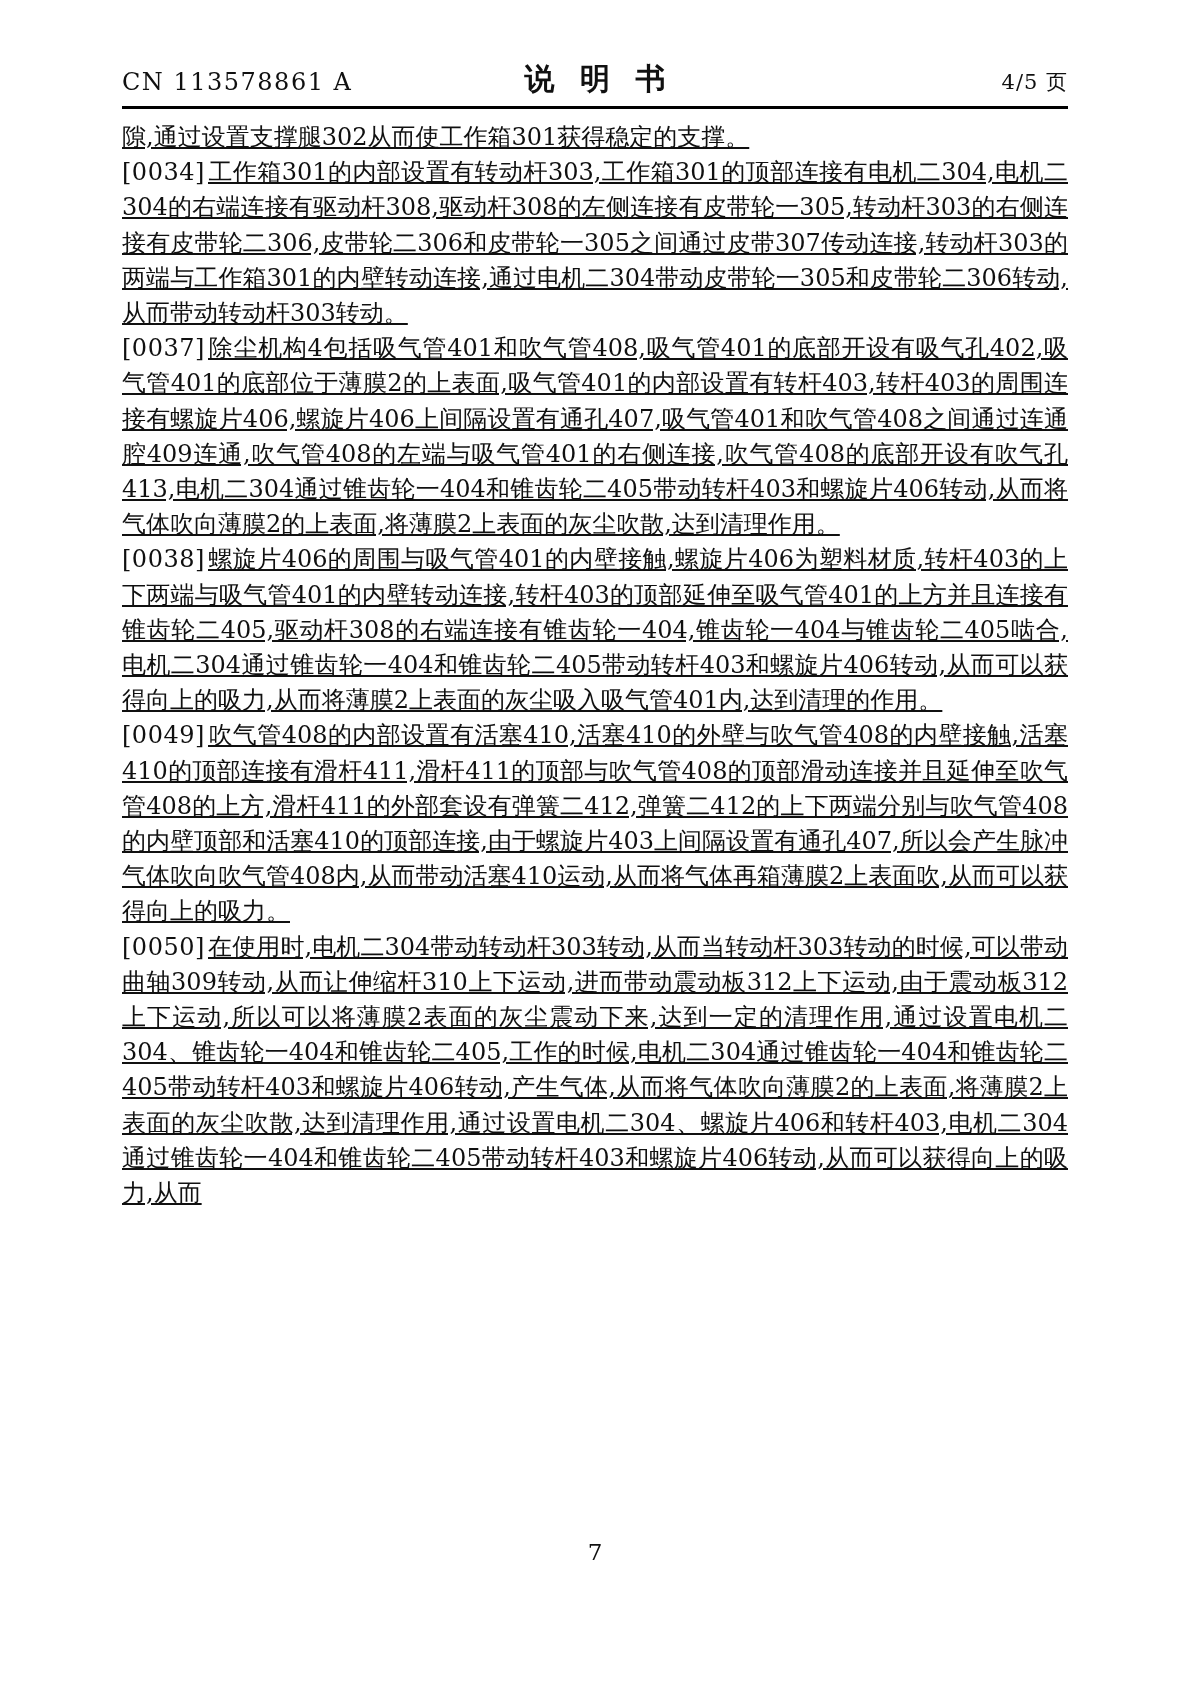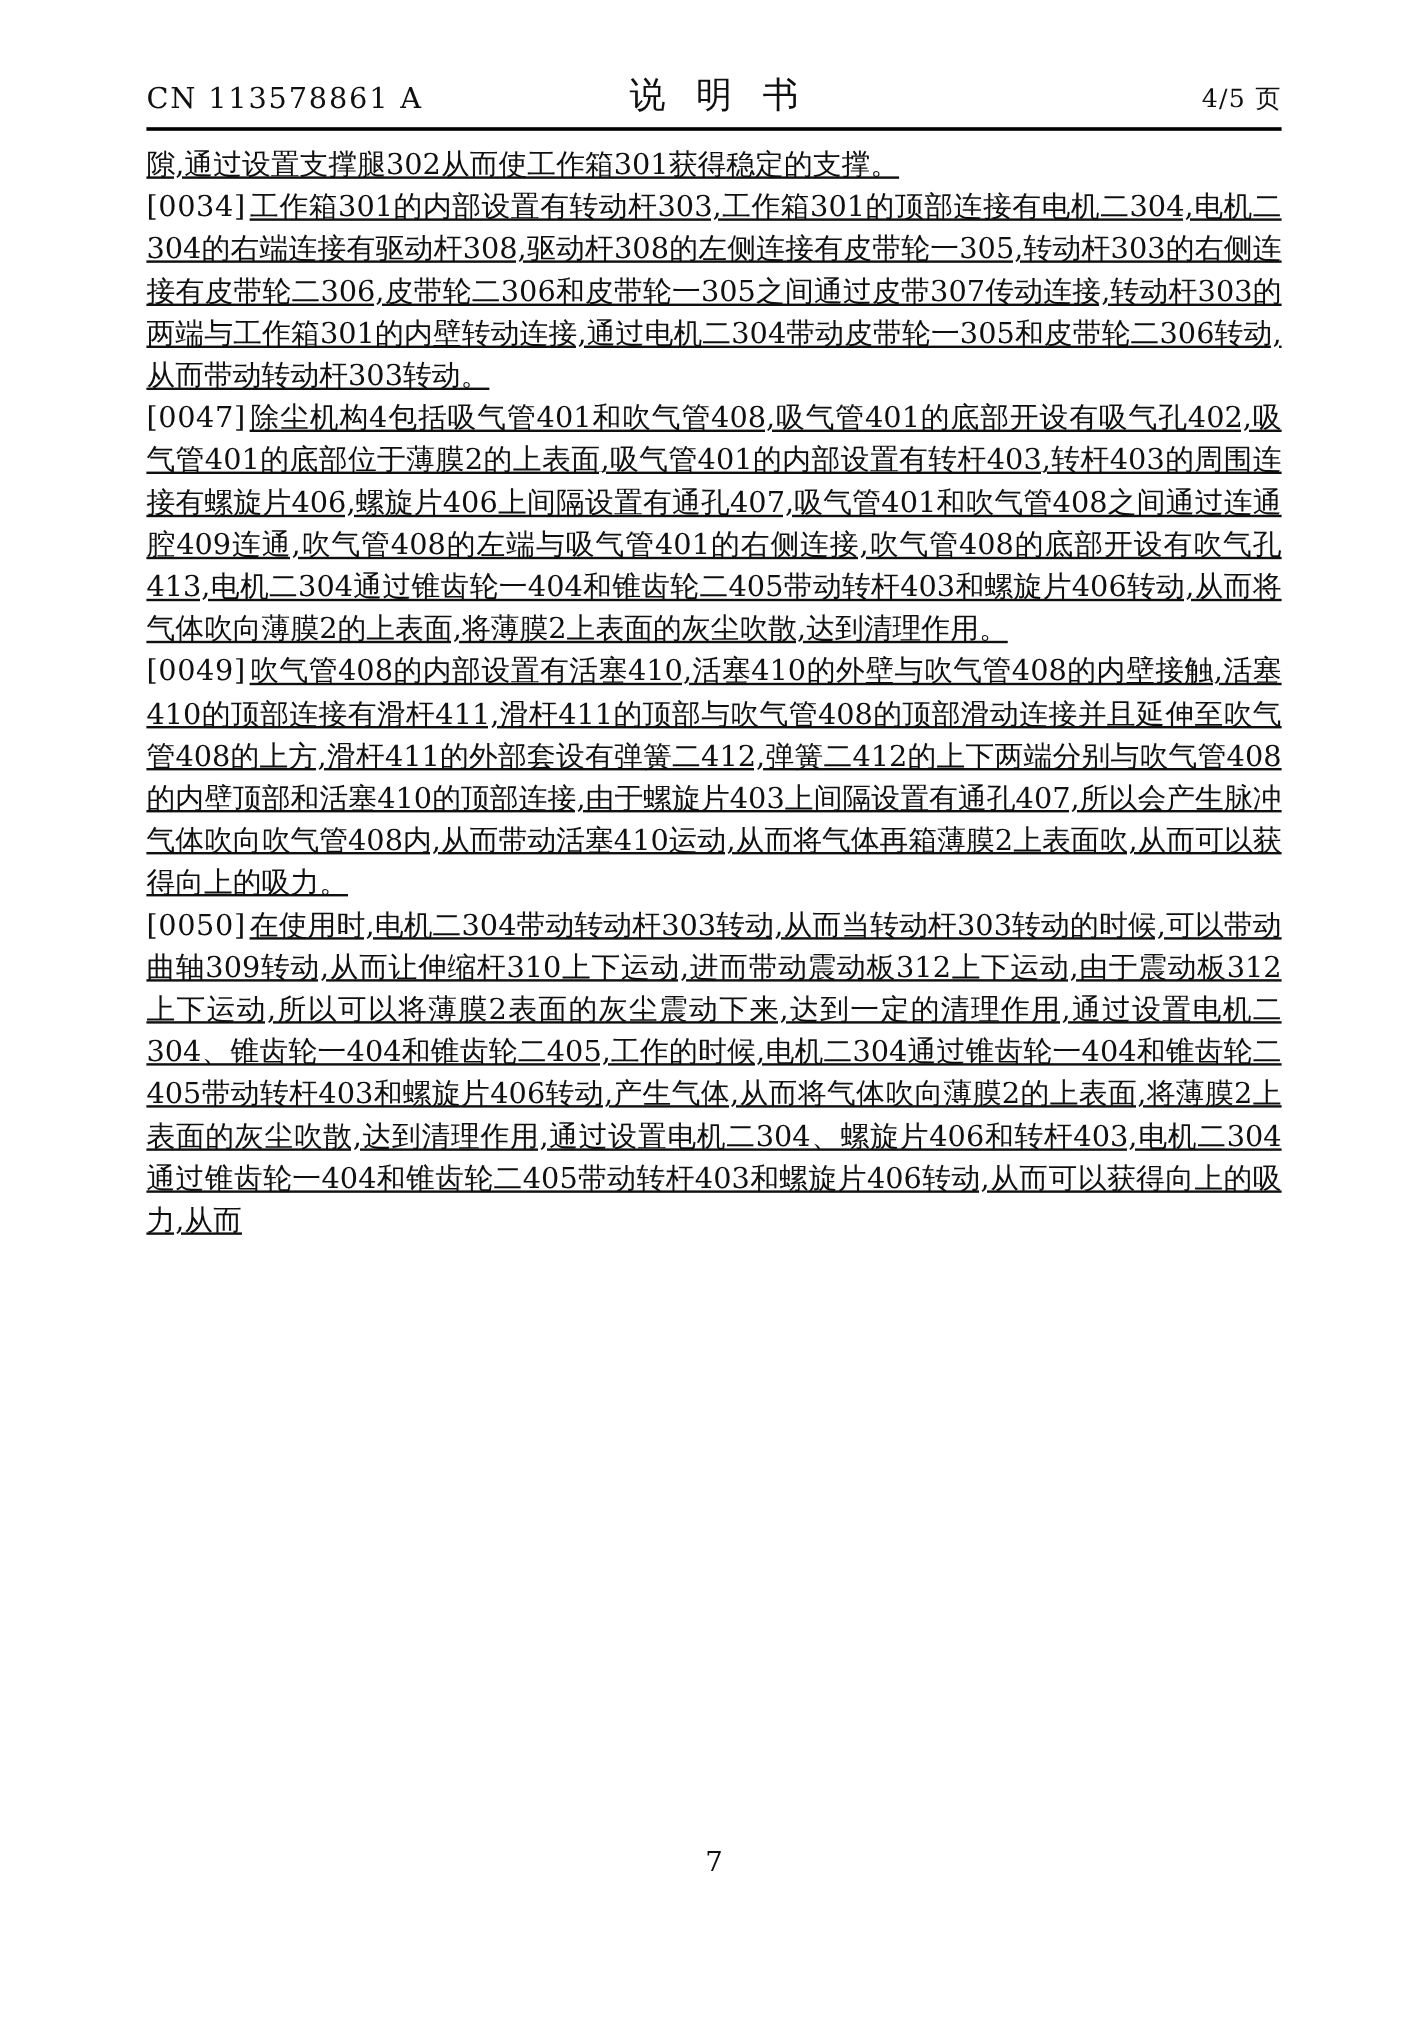--- a/index.html
+++ b/index.html
@@ -34,21 +34,21 @@
     letter-spacing: 1.5px;
     white-space: nowrap;
   }
   .doc-title {
     position: absolute;
     left: 0;
     right: 0;
     bottom: 0;
     text-align: center;
     font-family: "DejaVu Sans", "Liberation Sans", sans-serif;
-    font-weight: normal;
+    font-weight: bold;
     font-size: 30px;
     letter-spacing: 0.85em;
     text-indent: 0.85em; 
     white-space: nowrap;
   }
   .page-indicator {
     position: absolute;
     right: 0;
     bottom: 4px;
     font-size: 21px;
@@ -103,22 +103,23 @@
     <div class="header-rule"></div>
 
     <div class="body-text">
 
       <p class="para"><span class="ptext">隙,通过设置支撑腿302从而使工作箱301获得稳定的支撑。</span></p>
 
       <p class="para"><span class="ptag">[0034]</span><span class="ptext">工作箱301的内部设置有转动杆303,工作箱301的顶部连接有电机二304,电机二304的右端连接有驱动杆308,驱动杆308的左侧连接有皮带轮一305,转动杆303的右侧连接有皮带轮二306,皮带轮二306和皮带轮一305之间通过皮带307传动连接,转动杆303的两端与工作箱301的内壁转动连接,通过电机二304带动皮带轮一305和皮带轮二306转动,从而带动转动杆303转动。</span></p>
 
 
 
-      <p class="para"><span class="ptag">[0047]</span><span class="ptext">除尘机构4包括吸气管401和吹气管408,吸气管401的底部开设有吸气孔402,吸气管401的底部位于薄膜2的上表面,吸气管401的内部设置有转杆403,转杆403的周围连接有螺旋片406,螺旋片406上间隔设置有通孔407,吸气管401和吹气管408之间通过连通腔409连通,吹气管408的左端与吸气管401的右侧连接,吹气管408的底部开设有吹气孔413,电机二304通过锥齿轮一404和锥齿轮二405带动转杆403和螺旋片406转动,从而将气体吹向薄膜2的上表面,将薄膜2上表面的灰尘吹散,达到清理作用。</span></p>
+      <p class="para"><span class="ptag">[0037]</span><span class="ptext">除尘机构4包括吸气管401和吹气管408,吸气管401的底部开设有吸气孔402,吸气管401的底部位于薄膜2的上表面,吸气管401的内部设置有转杆403,转杆403的周围连接有螺旋片406,螺旋片406上间隔设置有通孔407,吸气管401和吹气管408之间通过连通腔409连通,吹气管408的左端与吸气管401的右侧连接,吹气管408的底部开设有吹气孔413,电机二304通过锥齿轮一404和锥齿轮二405带动转杆403和螺旋片406转动,从而将气体吹向薄膜2的上表面,将薄膜2上表面的灰尘吹散,达到清理作用。</span></p>
 
+      <p class="para"><span class="ptag">[0038]</span><span class="ptext">螺旋片406的周围与吸气管401的内壁接触,螺旋片406为塑料材质,转杆403的上下两端与吸气管401的内壁转动连接,转杆403的顶部延伸至吸气管401的上方并且连接有锥齿轮二405,驱动杆308的右端连接有锥齿轮一404,锥齿轮一404与锥齿轮二405啮合,电机二304通过锥齿轮一404和锥齿轮二405带动转杆403和螺旋片406转动,从而可以获得向上的吸力,从而将薄膜2上表面的灰尘吸入吸气管401内,达到清理的作用。</span></p>
 
       <p class="para"><span class="ptag">[0049]</span><span class="ptext">吹气管408的内部设置有活塞410,活塞410的外壁与吹气管408的内壁接触,活塞410的顶部连接有滑杆411,滑杆411的顶部与吹气管408的顶部滑动连接并且延伸至吹气管408的上方,滑杆411的外部套设有弹簧二412,弹簧二412的上下两端分别与吹气管408的内壁顶部和活塞410的顶部连接,由于螺旋片403上间隔设置有通孔407,所以会产生脉冲气体吹向吹气管408内,从而带动活塞410运动,从而将气体再箱薄膜2上表面吹,从而可以获得向上的吸力。</span></p>
 
       <p class="para"><span class="ptag">[0050]</span><span class="ptext">在使用时,电机二304带动转动杆303转动,从而当转动杆303转动的时候,可以带动曲轴309转动,从而让伸缩杆310上下运动,进而带动震动板312上下运动,由于震动板312上下运动,所以可以将薄膜2表面的灰尘震动下来,达到一定的清理作用,通过设置电机二304、锥齿轮一404和锥齿轮二405,工作的时候,电机二304通过锥齿轮一404和锥齿轮二405带动转杆403和螺旋片406转动,产生气体,从而将气体吹向薄膜2的上表面,将薄膜2上表面的灰尘吹散,达到清理作用,通过设置电机二304、螺旋片406和转杆403,电机二304通过锥齿轮一404和锥齿轮二405带动转杆403和螺旋片406转动,从而可以获得向上的吸力,从而</span></p>
 
     </div>
   </div>
 
   <div class="footer">
     <span>7</span>

